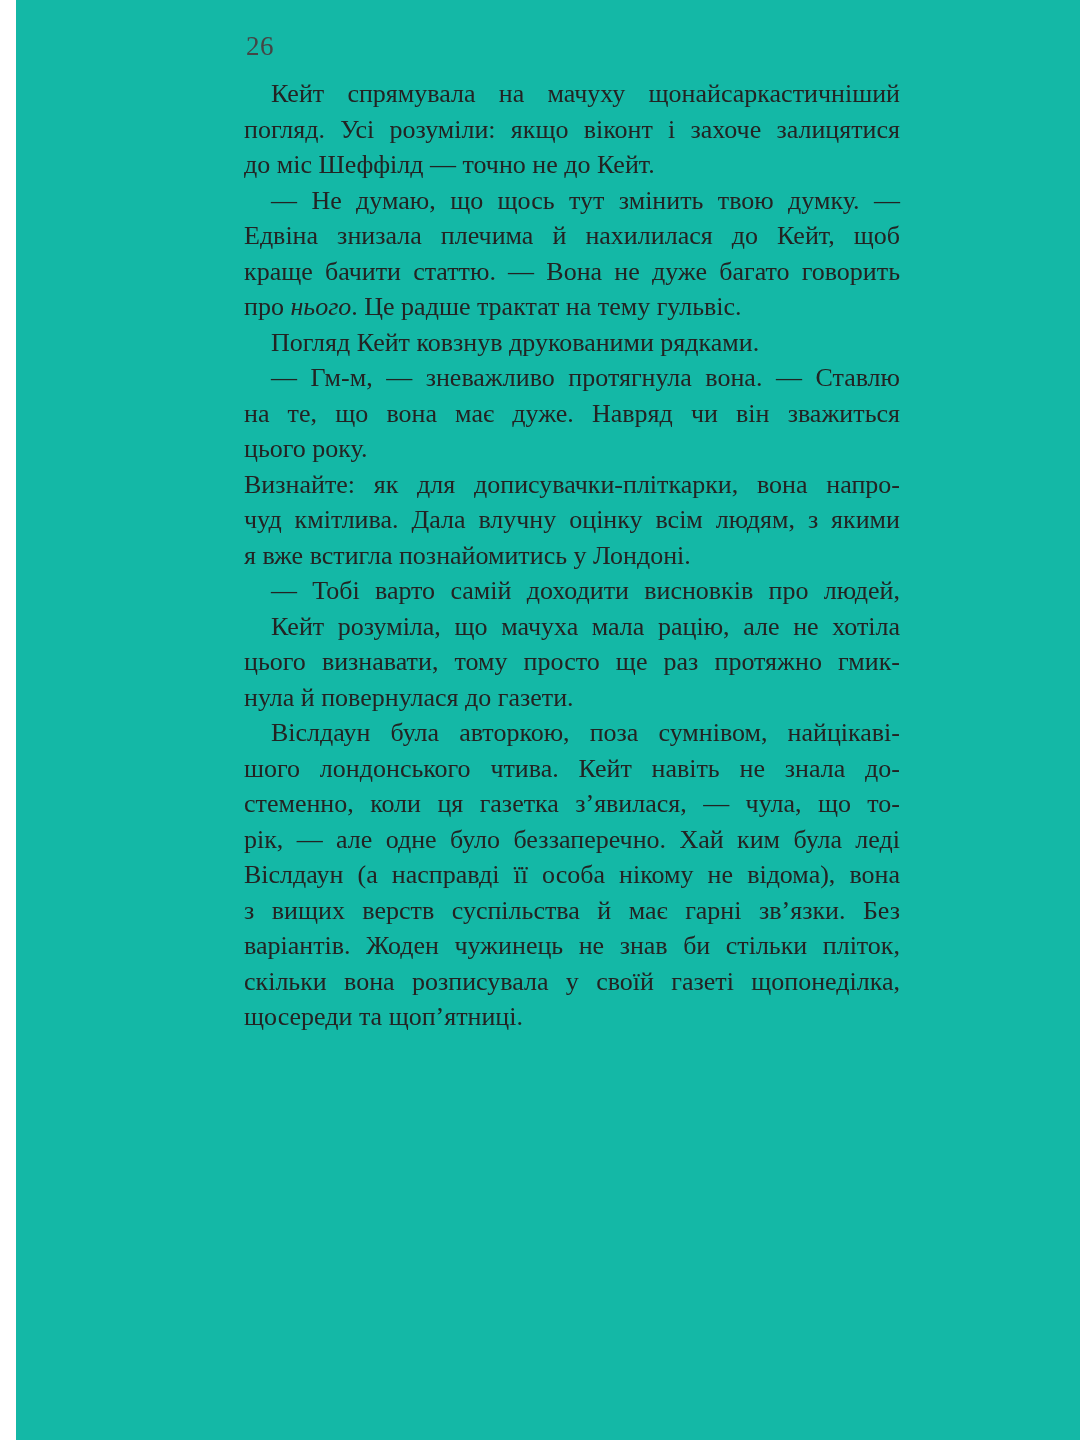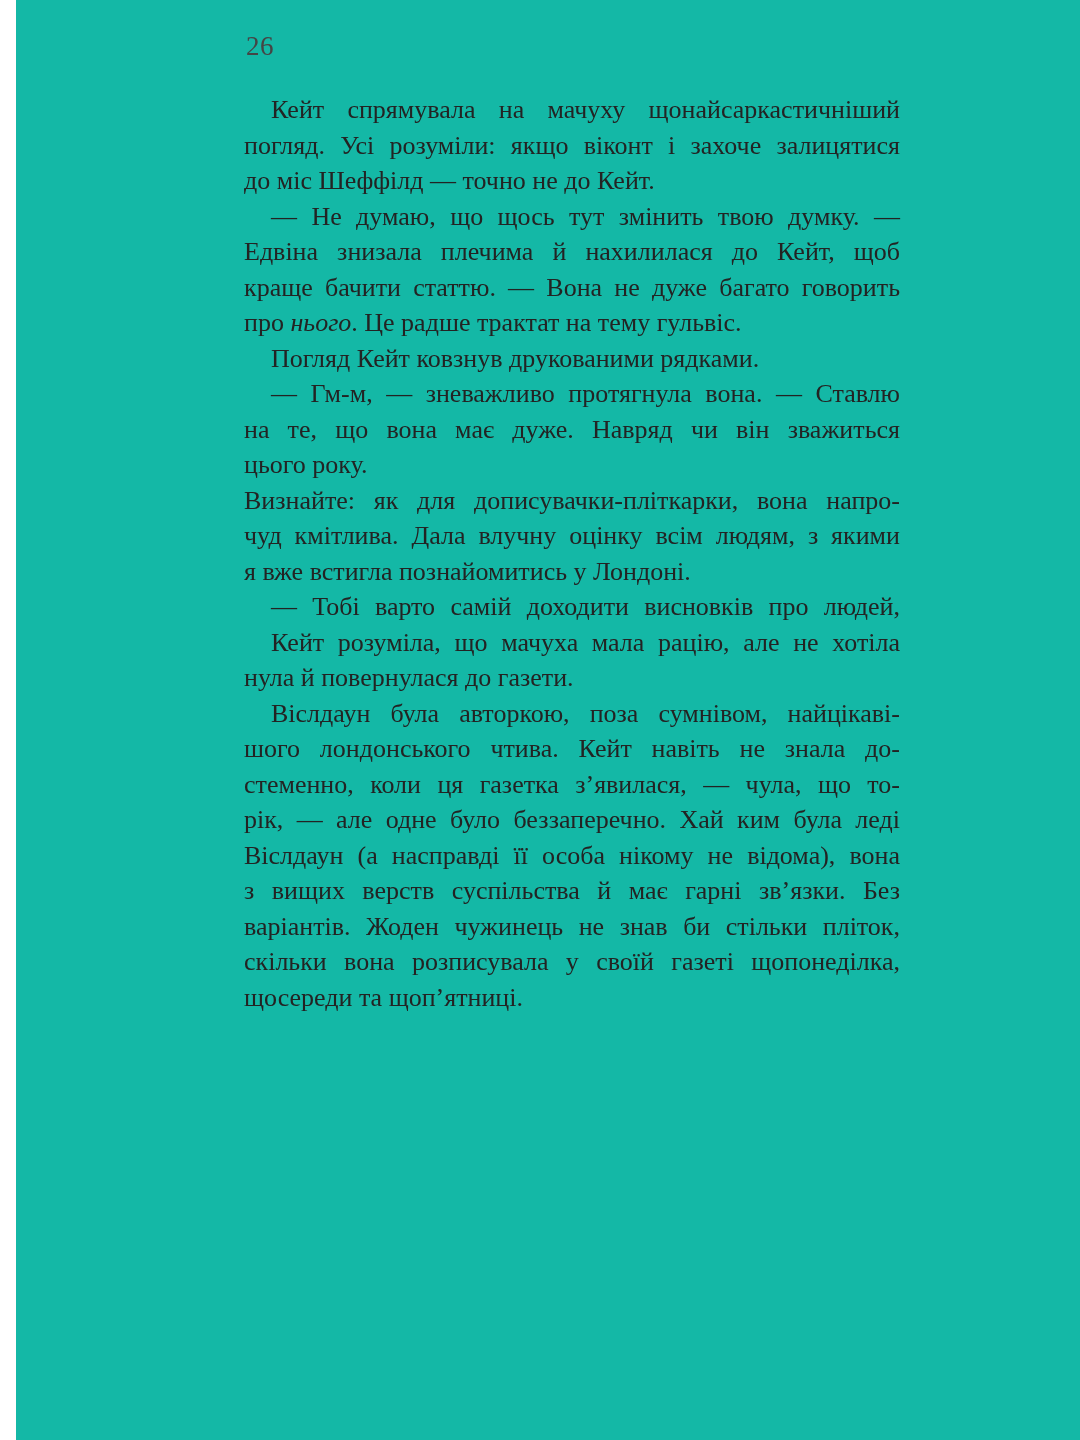--- a/index.html
+++ b/index.html
@@ -26,21 +26,21 @@
     left: 230px;
     top: 31px;
     font-size: 27px;
     line-height: 30px;
     color: #454545;
     letter-spacing: 0.5px;
   }
   .text-block {
     position: absolute;
     left: 228px;
-    top: 92px;
+    top: 76px;
     width: 656px;
   }
   .paragraph {
     margin: 0;
     padding: 0;
   }
   .line {
     font-size: 26px;
     line-height: 35.5px;
     height: 35.5px;
@@ -87,20 +87,21 @@
       <div class="paragraph">
         <div class="line"><span>Визнайте: як для дописувачки-пліткарки, вона напро-</span></div>
         <div class="line"><span>чуд кмітлива. Дала влучну оцінку всім людям, з якими</span></div>
         <div class="line last"><span>я вже встигла познайомитись у Лондоні.</span></div>
       </div>
       <div class="paragraph">
         <div class="line first"><span>— Тобі варто самій доходити висновків про людей,</span></div>
       </div>
       <div class="paragraph">
         <div class="line first"><span>Кейт розуміла, що мачуха мала рацію, але не хотіла</span></div>
+        <div class="line"><span>цього визнавати, тому просто ще раз протяжно гмик-</span></div>
         <div class="line last"><span>нула й повернулася до газети.</span></div>
       </div>
       <div class="paragraph">
         <div class="line first"><span>Віслдаун була авторкою, поза сумнівом, найцікаві-</span></div>
         <div class="line"><span>шого лондонського чтива. Кейт навіть не знала до-</span></div>
         <div class="line"><span>стеменно, коли ця газетка з’явилася, — чула, що то-</span></div>
         <div class="line"><span>рік, — але одне було беззаперечно. Хай ким була леді</span></div>
         <div class="line"><span>Віслдаун (а насправді її особа нікому не відома), вона</span></div>
         <div class="line"><span>з вищих верств суспільства й має гарні зв’язки. Без</span></div>
         <div class="line"><span>варіантів. Жоден чужинець не знав би стільки пліток,</span></div>

